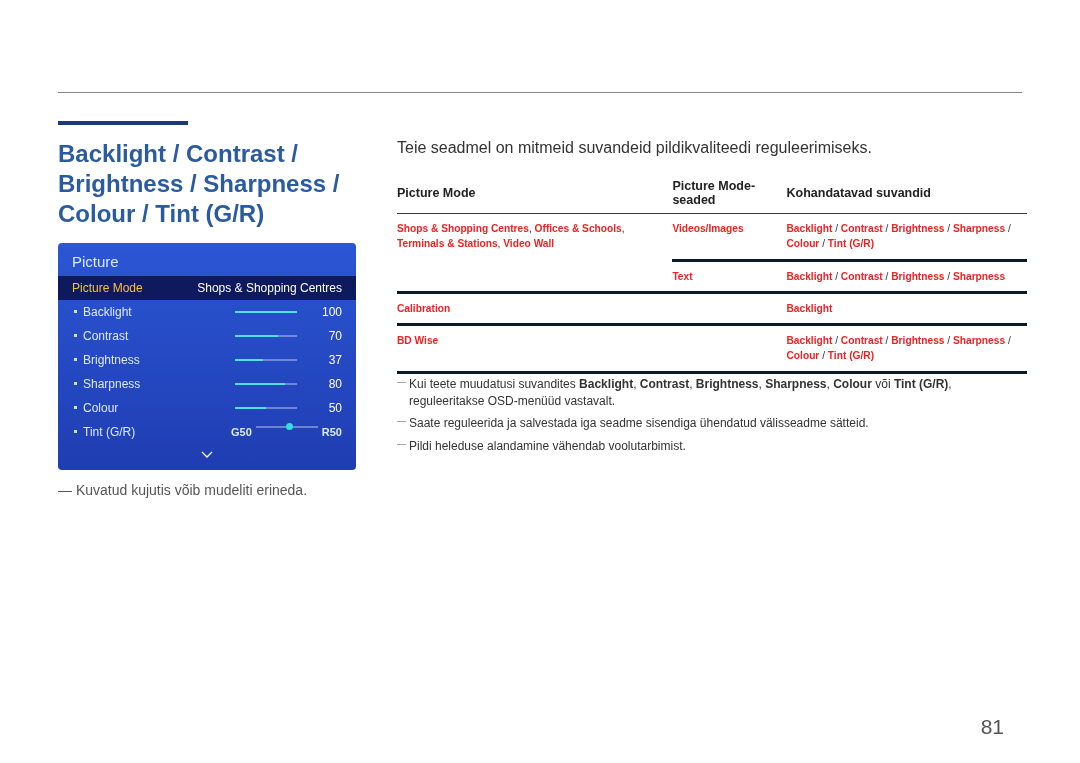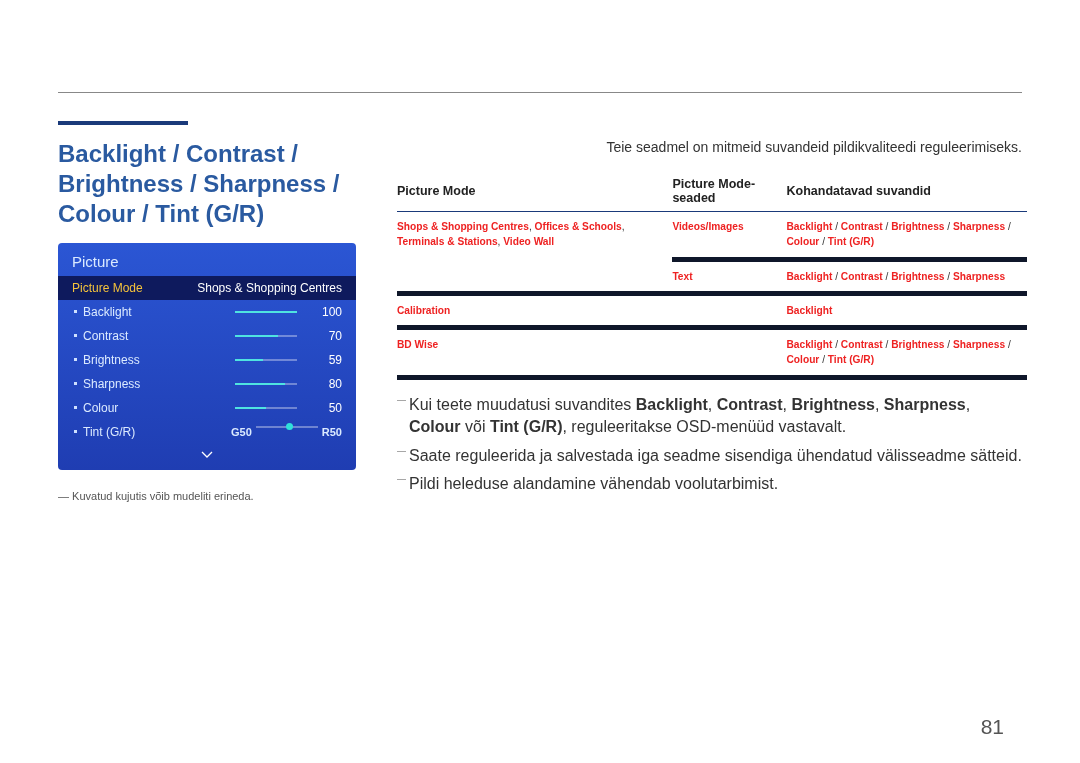--- a/index.html
+++ b/index.html
@@ -26,27 +26,27 @@
 .osd-value-text { color: #fff; font-size: 12px; }
 .osd-slider-wrap { display: flex; align-items: center; gap: 21px; }
 .osd-slider { position: relative; width: 62px; height: 2px; background: rgba(255,255,255,0.35); }
 .osd-slider .fill { position: absolute; left: 0; top: 0; bottom: 0; background: #4fe3e0; }
 .osd-val { width: 24px; text-align: right; color: #fff; font-size: 12px; }
 .tint-wrap { display: flex; align-items: flex-start; gap: 4px; font-weight: bold; }
 .tint-wrap .lbl { font-size: 11px; color: #dbeaff; }
 .tint-slider { position: relative; width: 62px; height: 2px; background: rgba(255,255,255,0.35); }
 .tint-slider .dot { position: absolute; top: -3px; width: 7px; height: 7px; border-radius: 50%; background: #2fe0da; }
 .osd-chev { text-align: center; color: #fff; font-size: 14px; padding: 2px 0 0 0; }
-.footnote { font-size: 11px; color: #555; margin-top: 20px; }
-.intro { font-size: 14px; margin-bottom: 22px; text-align: right; }
+.footnote { font-size: 14px; color: #555; margin-top: 12px; }
+.intro { font-size: 16px; margin-bottom: 22px; }
 .tbl { width: 630px; border-collapse: collapse; font-size: 10.2px; }
 .tbl th { text-align: left; font-weight: bold; color: #222; font-size: 12.5px; padding: 0 8px 6px 0; border-bottom: 1.5px solid #1a3a7a; }
-.tbl td { vertical-align: top; padding: 7px 8px 7px 0; border-bottom: 5px solid #0f172a; line-height: 1.5; margin-left: 33px; }
+.tbl td { vertical-align: top; padding: 7px 8px 7px 0; border-bottom: 3px solid #0f172a; line-height: 1.5; margin-left: 33px; }
 .tbl td .em { color: #e22; font-weight: bold; }
-.notes { margin-top: 14px; font-size: 16px; color: #333; }
+.notes { margin-top: 2px; font-size: 12px; color: #333; }
 .notes li { list-style: none; position: relative; padding-left: 12px; margin-bottom: 6px; line-height: 1.4; }
 .notes li::before { content: "―"; position: absolute; left: 0; top: 0; color: #777; font-size: 9px; }
 .notes b { font-weight: bold; }
 .pagenum { position: absolute; right: 76px; bottom: 24px; font-size: 21px; color: #555; font-weight: 300; }
 </style>
 </head>
 <body>
 
 <div class="page">
   <div class="top-rule"></div>
@@ -80,21 +80,21 @@
               </span>
               <span class="osd-val">70</span>
             </span>
           </div>
           <div class="osd-row">
             <span class="osd-label sub"><span class="dot"></span>Brightness</span>
             <span class="osd-slider-wrap">
               <span class="osd-slider">
                 <span class="fill" style="width:45%"></span>
               </span>
-              <span class="osd-val">59</span>
+              <span class="osd-val">37</span>
             </span>
           </div>
           <div class="osd-row">
             <span class="osd-label sub"><span class="dot"></span>Sharpness</span>
             <span class="osd-slider-wrap">
               <span class="osd-slider">
                 <span class="fill" style="width:80%"></span>
               </span>
               <span class="osd-val">80</span>
             </span>

